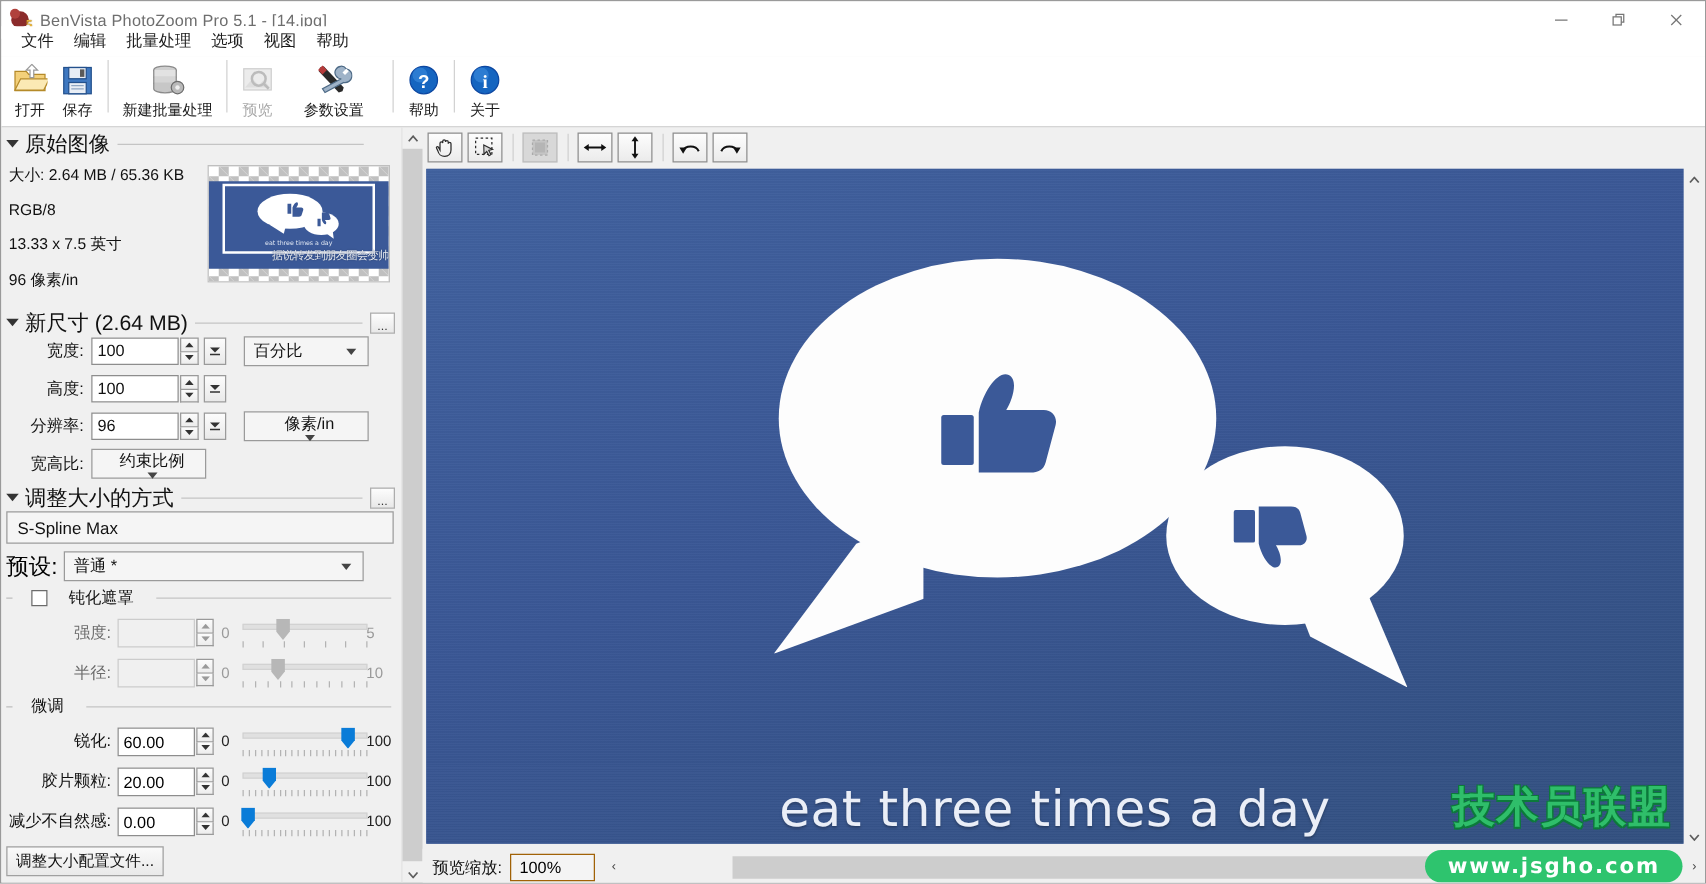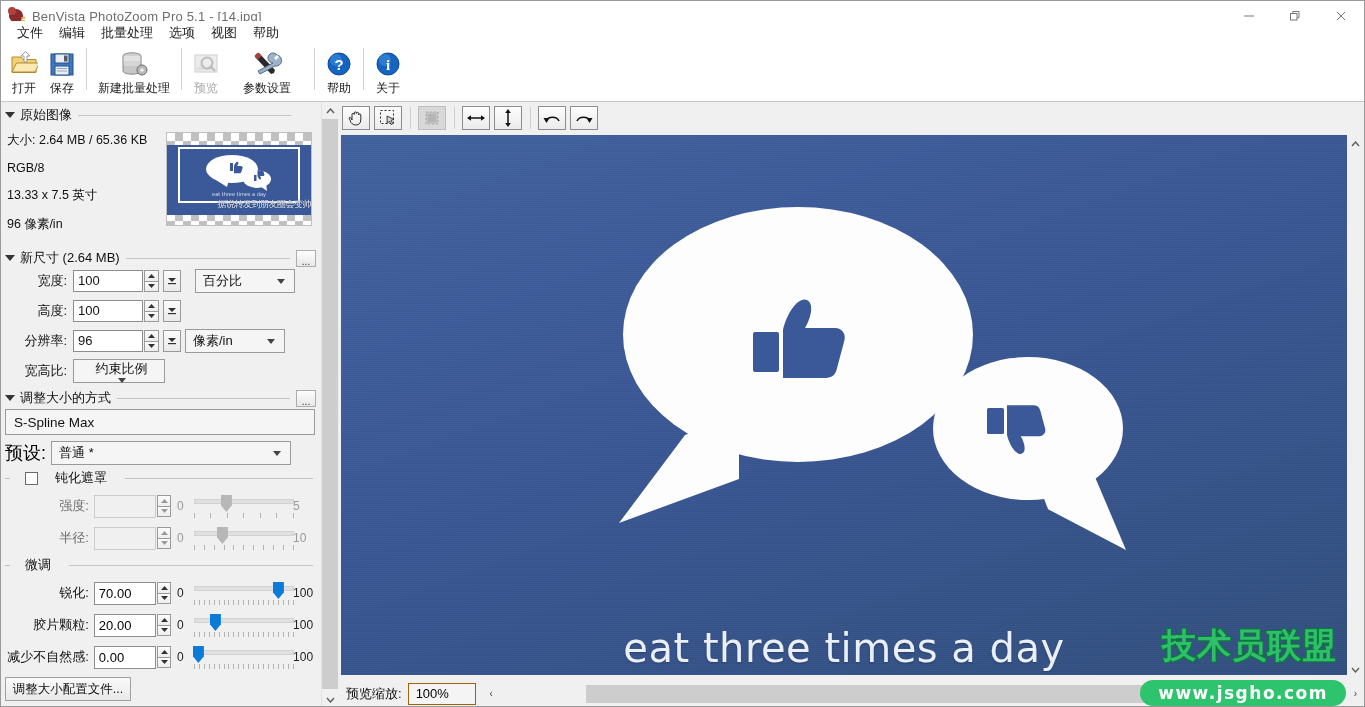--- a/index.html
+++ b/index.html
@@ -91,21 +91,21 @@
     background: #f0f0f0;
     overflow: hidden;
   }
   .sect-head {
     display: flex; align-items: center; height: 18px; margin: 4px 0 2px 0; padding-left: 4px;
   }
   .sect-head .tri {
     width: 0; height: 0; border-left: 5px solid transparent; border-right: 5px solid transparent;
     border-top: 6px solid #333; margin-right: 5px;
   }
-  .sect-head .stitle { font-size: 13px; color: #111; white-space: nowrap; margin-right: 6px; }
+  .sect-head .stitle { font-size: 17px; color: #111; white-space: nowrap; margin-right: 6px; }
   .sect-head .rule { flex: 1; height: 1px; background: #c4c4c4; }
   .sect-head .dotsbtn {
     width: 20px; height: 17px; margin-left: 6px; margin-right: 5px;
     background: linear-gradient(#fdfdfd,#e8e8e8);
     border: 1px solid #adadad; font-size: 10px; color: #333;
     display: flex; align-items: flex-end; justify-content: center; line-height: 8px;
   }
 
   .origbody { display: flex; padding: 6px 0 0 0; }
   .originfo { width: 165px; padding-left: 6px; }
@@ -580,21 +580,21 @@
               <polygon points="0,0 7,0 3.5,4" fill="#333"></polygon>
             </svg>
           </div>
       </div>
       <div class="lockbtn">
         <svg width="10" height="10" viewBox="0 0 10 10">
             <polygon points="1,2 9,2 5,6" fill="#333"></polygon>
             <rect x="1" y="7" width="8" height="1.2" fill="#333"></rect>
           </svg>
       </div>
-      <div class="fsel" style="width:100px;margin-left:4px;">
+      <div class="fsel" style="width:100px;margin-left:14px;flex-direction:column;">
         <div class="val">像素/in</div>
         <div class="cvwrap">
             <div class="cv"></div>
           </div>
       </div>
     </div>
 
     <div class="frow">
       <div class="flabel">宽高比:</div>
       <div class="fsel" style="width:92px;flex-direction:column;">
@@ -705,21 +705,21 @@
     </div>
 
     <div class="subsect">
       <div class="dash"></div>
       <div class="stl">微调</div>
       <div class="rule"></div>
     </div>
 
     <div class="srow">
       <div class="slbl">锐化:</div>
-      <div class="sbox">70.00</div>
+      <div class="sbox">60.00</div>
       <div class="spin">
         <div class="up">
             <svg width="7" height="4" viewBox="0 0 7 4">
               <polygon points="3.5,0 7,4 0,4" fill="#333"></polygon>
             </svg>
           </div>
         <div class="dn">
             <svg width="7" height="4" viewBox="0 0 7 4">
               <polygon points="0,0 7,0 3.5,4" fill="#333"></polygon>
             </svg>

